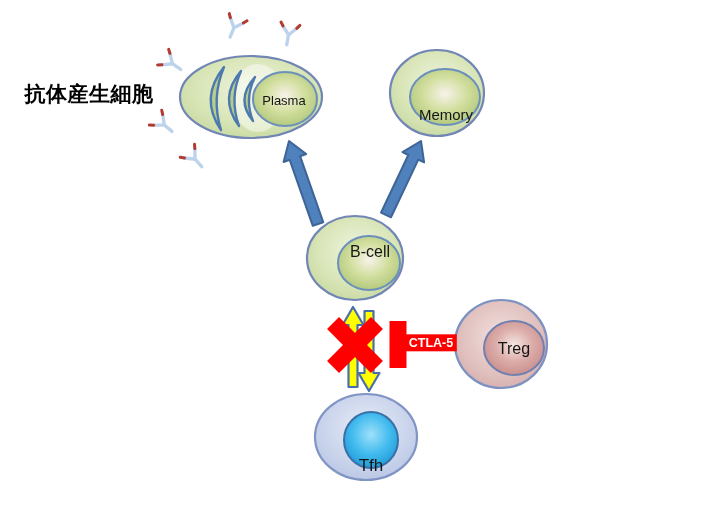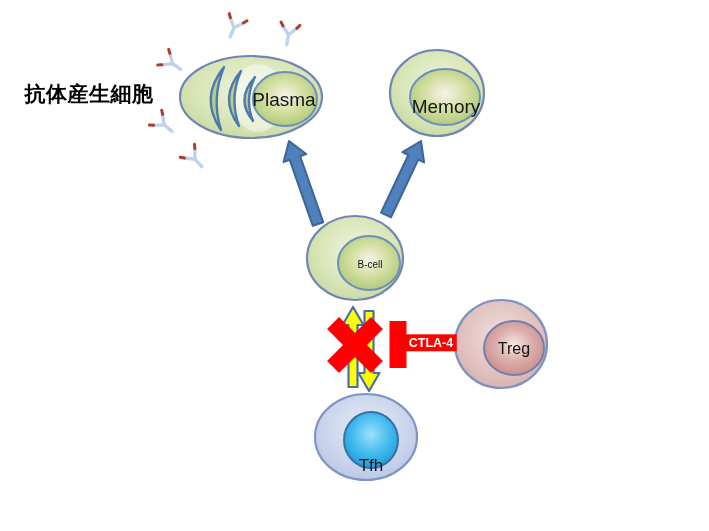--- a/index.html
+++ b/index.html
@@ -113,20 +113,20 @@
 
     <use href="#ab" transform="translate(235,25) rotate(22)"></use>
     <use href="#ab" transform="translate(289,32) rotate(10)"></use>
     <use href="#ab" transform="translate(170,62) rotate(-55)"></use>
     <use href="#ab" transform="translate(162,123) rotate(-50)"></use>
     <use href="#ab" transform="translate(193,157) rotate(-42)"></use>
   </svg>
 
   <div class="jp" style="left:89px;top:94px">抗体産生細胞</div>
 
-  <div class="cname" style="left:284px;top:100px;font-size:19px">Plasma</div>
-  <div class="cname" style="left:446px;top:107px;font-size:19px">Memory</div>
-  <div class="cname" style="left:370px;top:264px;font-size:10px">B-cell</div>
+  <div class="cname" style="left:284px;top:100px;font-size:13px">Plasma</div>
+  <div class="cname" style="left:446px;top:114px;font-size:15px">Memory</div>
+  <div class="cname" style="left:370px;top:252px;font-size:16px">B-cell</div>
   <div class="cname" style="left:371px;top:466px;font-size:17px">Tfh</div>
   <div class="cname" style="left:514px;top:349px;font-size:16px">Treg</div>
 
-  <div class="ctla" style="left:431px;top:343px">CTLA-4</div>
+  <div class="ctla" style="left:431px;top:343px">CTLA-5</div>
 </div>
 
 </body></html>

